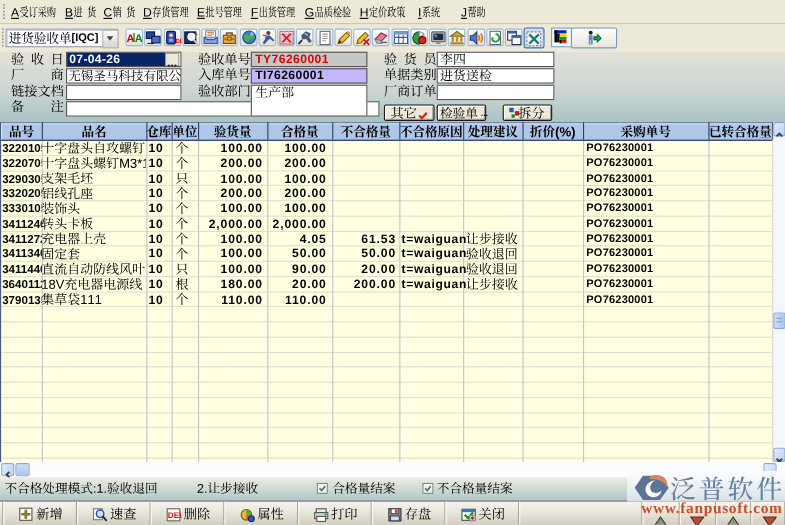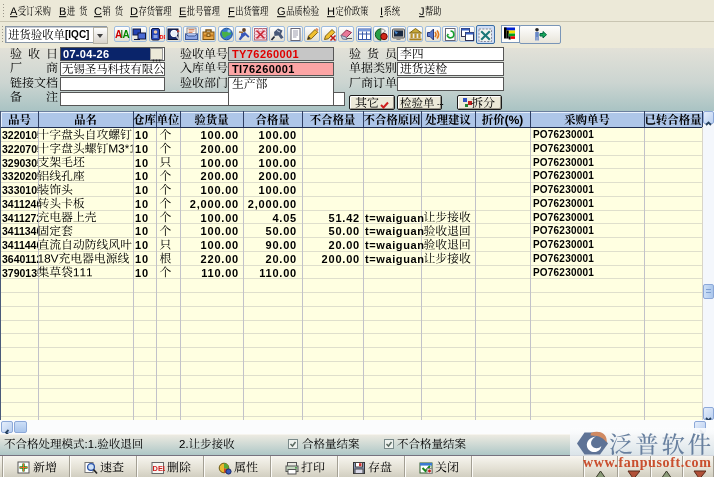--- a/index.html
+++ b/index.html
@@ -193,21 +193,21 @@
 <div style="position:absolute;left:61px;top:48px;width:89px;height:12px;background:#0a246a;color:#fff;font:bold 11px 'Liberation Sans',sans-serif;line-height:12px;padding-left:2px;box-sizing:border-box;letter-spacing:0.3px;">07-04-26</div>
 <div style="position:absolute;left:150px;top:48px;width:13px;height:12px;background:#ece9d8;border:1px solid #999;box-sizing:border-box;"><svg width="11" height="10">
       <circle cx="2.5" cy="7.5" r="0.9" fill="#222"></circle>
       <circle cx="5.5" cy="7.5" r="0.9" fill="#222"></circle>
       <circle cx="8.5" cy="7.5" r="0.9" fill="#222"></circle>
     </svg></div>
 <div style="position:absolute;left:60px;top:62px;width:105px;height:14px;background:#fff;border:1px solid #565656;box-sizing:border-box;"></div>
 <div style="position:absolute;left:60px;top:77px;width:105px;height:14px;background:#fff;border:1px solid #565656;box-sizing:border-box;"></div>
 <div style="position:absolute;left:60px;top:92px;width:285px;height:14px;background:#fff;border:1px solid #565656;box-sizing:border-box;"></div>
 <div style="position:absolute;left:228px;top:47px;width:106px;height:14px;background:#c6c6c6;border:1px solid #565656;color:#e00000;font:bold 11px 'Liberation Sans',sans-serif;line-height:12px;padding-left:3px;box-sizing:border-box;letter-spacing:0.4px;">TY76260001</div>
-<div style="position:absolute;left:228px;top:62px;width:106px;height:14px;background:#fca5a5;border:1px solid #565656;box-sizing:border-box;color:#000;font:bold 11px 'Liberation Sans',sans-serif;line-height:12px;padding-left:3px;letter-spacing:0.4px;">TI76260001</div>
+<div style="position:absolute;left:228px;top:62px;width:106px;height:14px;background:#c4b5fd;border:1px solid #565656;box-sizing:border-box;color:#000;font:bold 11px 'Liberation Sans',sans-serif;line-height:12px;padding-left:3px;letter-spacing:0.4px;">TI76260001</div>
 <div style="position:absolute;left:228px;top:77px;width:106px;height:29px;background:#fff;border:1px solid #565656;box-sizing:border-box;"></div>
 <div style="position:absolute;left:397px;top:47px;width:107px;height:14px;background:#fff;border:1px solid #565656;box-sizing:border-box;"></div>
 <div style="position:absolute;left:397px;top:62px;width:107px;height:14px;background:#fff;border:1px solid #565656;box-sizing:border-box;"></div>
 <div style="position:absolute;left:397px;top:77px;width:107px;height:14px;background:#fff;border:1px solid #565656;box-sizing:border-box;"></div>
 <div style="position:absolute;left:349px;top:95px;width:46px;height:15px;background:#ece9d8;border:1px solid #1a1a1a;box-shadow:inset 1px 1px 0 #fff,inset -1px -1px 0 #9a968a;border-radius:2px;box-sizing:border-box;"></div>
 <div style="position:absolute;left:397px;top:95px;width:45px;height:15px;background:#ece9d8;border:1px solid #1a1a1a;box-shadow:inset 1px 1px 0 #fff,inset -1px -1px 0 #9a968a;border-radius:2px;box-sizing:border-box;"></div>
 <div style="position:absolute;left:437px;top:98px;width:8px;height:8px;font:bold 8px 'Liberation Sans',sans-serif;">...</div>
 <div style="position:absolute;left:457px;top:95px;width:45px;height:15px;background:#ece9d8;border:1px solid #1a1a1a;box-shadow:inset 1px 1px 0 #fff,inset -1px -1px 0 #9a968a;border-radius:2px;box-sizing:border-box;"></div>
 <div style="position:absolute;left:1px;top:128px;width:701px;height:292px;background:#ffffe1;"></div>
 <div style="position:absolute;left:1px;top:128px;width:701px;height:292px;overflow:hidden;">
@@ -290,40 +290,40 @@
 <div style="position:absolute;left:533px;top:183.0px;width:110px;height:15px;font:bold 10px 'Liberation Sans',sans-serif;line-height:14px;color:#000;letter-spacing:0.2px;">PO76230001</div>
 <div style="position:absolute;left:2px;top:196.8px;width:36px;height:14px;overflow:hidden;font:bold 10.5px 'Liberation Sans',sans-serif;line-height:14px;color:#000;">3411240</div>
 <div style="position:absolute;left:135px;top:196.8px;width:19px;height:14px;font:bold 11px 'Liberation Sans',sans-serif;line-height:14px;color:#000;letter-spacing:0.8px;">10</div>
 <div style="position:absolute;left:180px;top:196.8px;width:59px;height:14px;text-align:right;font:bold 11px 'Liberation Sans',sans-serif;line-height:14px;color:#000;letter-spacing:0.8px;">2,000.00</div>
 <div style="position:absolute;left:243px;top:196.8px;width:54px;height:14px;text-align:right;font:bold 11px 'Liberation Sans',sans-serif;line-height:14px;color:#000;letter-spacing:0.8px;">2,000.00</div>
 <div style="position:absolute;left:533px;top:196.8px;width:110px;height:15px;font:bold 10px 'Liberation Sans',sans-serif;line-height:14px;color:#000;letter-spacing:0.2px;">PO76230001</div>
 <div style="position:absolute;left:2px;top:210.5px;width:36px;height:14px;overflow:hidden;font:bold 10.5px 'Liberation Sans',sans-serif;line-height:14px;color:#000;">3411272</div>
 <div style="position:absolute;left:135px;top:210.5px;width:19px;height:14px;font:bold 11px 'Liberation Sans',sans-serif;line-height:14px;color:#000;letter-spacing:0.8px;">10</div>
 <div style="position:absolute;left:180px;top:210.5px;width:59px;height:14px;text-align:right;font:bold 11px 'Liberation Sans',sans-serif;line-height:14px;color:#000;letter-spacing:0.8px;">100.00</div>
 <div style="position:absolute;left:243px;top:210.5px;width:54px;height:14px;text-align:right;font:bold 11px 'Liberation Sans',sans-serif;line-height:14px;color:#000;letter-spacing:0.8px;">4.05</div>
-<div style="position:absolute;left:302px;top:210.5px;width:58px;height:14px;text-align:right;font:bold 11px 'Liberation Sans',sans-serif;line-height:14px;color:#000;letter-spacing:0.8px;">51.42</div>
+<div style="position:absolute;left:302px;top:210.5px;width:58px;height:14px;text-align:right;font:bold 11px 'Liberation Sans',sans-serif;line-height:14px;color:#000;letter-spacing:0.8px;">61.53</div>
 <div style="position:absolute;left:365px;top:210.5px;width:56px;height:14px;font:bold 11px 'Liberation Sans',sans-serif;line-height:14px;letter-spacing:0.6px;">t=waiguan</div>
 <div style="position:absolute;left:533px;top:210.5px;width:110px;height:15px;font:bold 10px 'Liberation Sans',sans-serif;line-height:14px;color:#000;letter-spacing:0.2px;">PO76230001</div>
 <div style="position:absolute;left:2px;top:224.2px;width:36px;height:14px;overflow:hidden;font:bold 10.5px 'Liberation Sans',sans-serif;line-height:14px;color:#000;">3411340</div>
 <div style="position:absolute;left:135px;top:224.2px;width:19px;height:14px;font:bold 11px 'Liberation Sans',sans-serif;line-height:14px;color:#000;letter-spacing:0.8px;">10</div>
 <div style="position:absolute;left:180px;top:224.2px;width:59px;height:14px;text-align:right;font:bold 11px 'Liberation Sans',sans-serif;line-height:14px;color:#000;letter-spacing:0.8px;">100.00</div>
 <div style="position:absolute;left:243px;top:224.2px;width:54px;height:14px;text-align:right;font:bold 11px 'Liberation Sans',sans-serif;line-height:14px;color:#000;letter-spacing:0.8px;">50.00</div>
 <div style="position:absolute;left:302px;top:224.2px;width:58px;height:14px;text-align:right;font:bold 11px 'Liberation Sans',sans-serif;line-height:14px;color:#000;letter-spacing:0.8px;">50.00</div>
 <div style="position:absolute;left:365px;top:224.2px;width:56px;height:14px;font:bold 11px 'Liberation Sans',sans-serif;line-height:14px;letter-spacing:0.6px;">t=waiguan</div>
 <div style="position:absolute;left:533px;top:224.2px;width:110px;height:15px;font:bold 10px 'Liberation Sans',sans-serif;line-height:14px;color:#000;letter-spacing:0.2px;">PO76230001</div>
 <div style="position:absolute;left:2px;top:238.0px;width:36px;height:14px;overflow:hidden;font:bold 10.5px 'Liberation Sans',sans-serif;line-height:14px;color:#000;">3411440</div>
 <div style="position:absolute;left:135px;top:238.0px;width:19px;height:14px;font:bold 11px 'Liberation Sans',sans-serif;line-height:14px;color:#000;letter-spacing:0.8px;">10</div>
 <div style="position:absolute;left:180px;top:238.0px;width:59px;height:14px;text-align:right;font:bold 11px 'Liberation Sans',sans-serif;line-height:14px;color:#000;letter-spacing:0.8px;">100.00</div>
 <div style="position:absolute;left:243px;top:238.0px;width:54px;height:14px;text-align:right;font:bold 11px 'Liberation Sans',sans-serif;line-height:14px;color:#000;letter-spacing:0.8px;">90.00</div>
 <div style="position:absolute;left:302px;top:238.0px;width:58px;height:14px;text-align:right;font:bold 11px 'Liberation Sans',sans-serif;line-height:14px;color:#000;letter-spacing:0.8px;">20.00</div>
 <div style="position:absolute;left:365px;top:238.0px;width:56px;height:14px;font:bold 11px 'Liberation Sans',sans-serif;line-height:14px;letter-spacing:0.6px;">t=waiguan</div>
 <div style="position:absolute;left:533px;top:238.0px;width:110px;height:15px;font:bold 10px 'Liberation Sans',sans-serif;line-height:14px;color:#000;letter-spacing:0.2px;">PO76230001</div>
 <div style="position:absolute;left:2px;top:251.8px;width:36px;height:14px;overflow:hidden;font:bold 10.5px 'Liberation Sans',sans-serif;line-height:14px;color:#000;">3640112</div>
 <div style="position:absolute;left:135px;top:251.8px;width:19px;height:14px;font:bold 11px 'Liberation Sans',sans-serif;line-height:14px;color:#000;letter-spacing:0.8px;">10</div>
-<div style="position:absolute;left:180px;top:251.8px;width:59px;height:14px;text-align:right;font:bold 11px 'Liberation Sans',sans-serif;line-height:14px;color:#000;letter-spacing:0.8px;">220.00</div>
+<div style="position:absolute;left:180px;top:251.8px;width:59px;height:14px;text-align:right;font:bold 11px 'Liberation Sans',sans-serif;line-height:14px;color:#000;letter-spacing:0.8px;">180.00</div>
 <div style="position:absolute;left:243px;top:251.8px;width:54px;height:14px;text-align:right;font:bold 11px 'Liberation Sans',sans-serif;line-height:14px;color:#000;letter-spacing:0.8px;">20.00</div>
 <div style="position:absolute;left:302px;top:251.8px;width:58px;height:14px;text-align:right;font:bold 11px 'Liberation Sans',sans-serif;line-height:14px;color:#000;letter-spacing:0.8px;">200.00</div>
 <div style="position:absolute;left:365px;top:251.8px;width:56px;height:14px;font:bold 11px 'Liberation Sans',sans-serif;line-height:14px;letter-spacing:0.6px;">t=waiguan</div>
 <div style="position:absolute;left:533px;top:251.8px;width:110px;height:15px;font:bold 10px 'Liberation Sans',sans-serif;line-height:14px;color:#000;letter-spacing:0.2px;">PO76230001</div>
 <div style="position:absolute;left:2px;top:265.5px;width:36px;height:14px;overflow:hidden;font:bold 10.5px 'Liberation Sans',sans-serif;line-height:14px;color:#000;">3790135</div>
 <div style="position:absolute;left:135px;top:265.5px;width:19px;height:14px;font:bold 11px 'Liberation Sans',sans-serif;line-height:14px;color:#000;letter-spacing:0.8px;">10</div>
 <div style="position:absolute;left:180px;top:265.5px;width:59px;height:14px;text-align:right;font:bold 11px 'Liberation Sans',sans-serif;line-height:14px;color:#000;letter-spacing:0.8px;">110.00</div>
 <div style="position:absolute;left:243px;top:265.5px;width:54px;height:14px;text-align:right;font:bold 11px 'Liberation Sans',sans-serif;line-height:14px;color:#000;letter-spacing:0.8px;">110.00</div>
 <div style="position:absolute;left:533px;top:265.5px;width:110px;height:15px;font:bold 10px 'Liberation Sans',sans-serif;line-height:14px;color:#000;letter-spacing:0.2px;">PO76230001</div>
 <div style="position:absolute;left:703px;top:111px;width:11px;height:309px;background:#f4f7fc;"></div>

